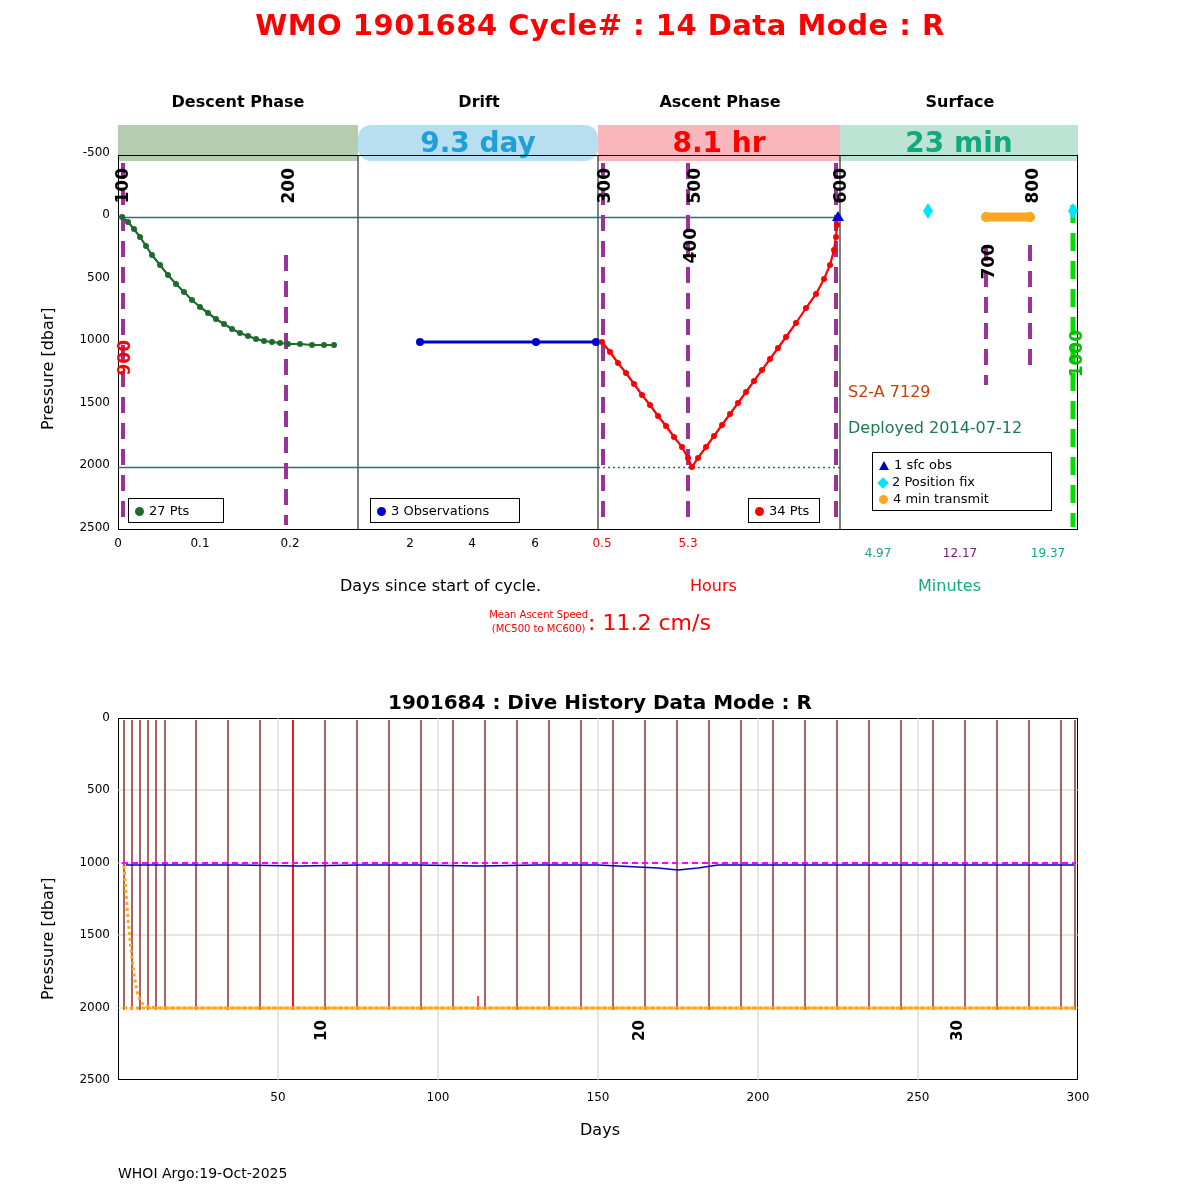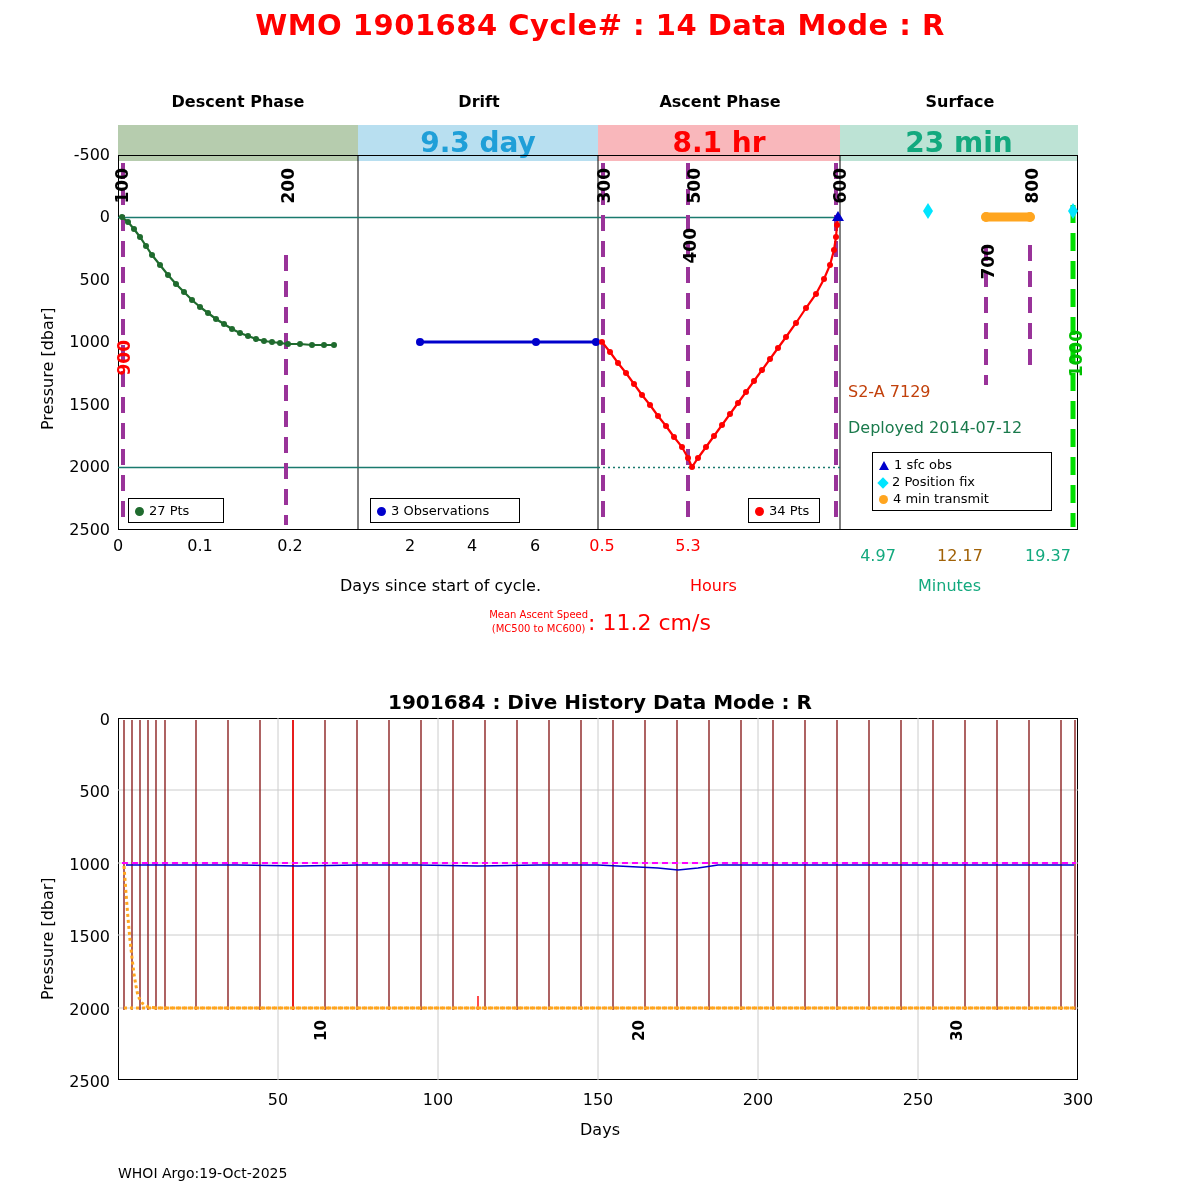--- a/index.html
+++ b/index.html
@@ -26,21 +26,21 @@
     font-size:28px; font-weight:bold; line-height:36px; text-align:center;
   }
 
   .axis-label { font-size:16px; color:#000; }
   .ylabel {
     transform:rotate(-90deg);
     transform-origin:left top;
     font-size:16px;
     white-space:nowrap;
   }
-  .tick { font-size:16px; color:#000; }
+  .tick { font-size:12px; color:#000; }
 
   .legendbox {
     border:1px solid #000; background:#fff;
     font-size:13px; padding:3px 6px; box-sizing:border-box;
   }
   .legendbox div { white-space:nowrap; line-height:17px; }
   .lgdot { display:inline-block; width:9px; height:9px; border-radius:50%; vertical-align:middle; margin-right:5px; }
   .lgtri { display:inline-block; width:0; height:0; border-left:5px solid transparent; border-right:5px solid transparent; margin-right:5px; vertical-align:middle;}
   .lgdia { display:inline-block; width:8px; height:8px; transform:rotate(45deg); margin-right:5px; vertical-align:middle;}
 
@@ -66,21 +66,21 @@
 <body>
 
 <div id="main-title" class="abs ctr">WMO 1901684   Cycle# : 14   Data Mode : R</div>
 
 <div class="abs ctr phase-label" style="left:118px; top:92px; width:240px;">Descent Phase</div>
 <div class="abs ctr phase-label" style="left:360px; top:92px; width:238px;">Drift</div>
 <div class="abs ctr phase-label" style="left:600px; top:92px; width:240px;">Ascent Phase</div>
 <div class="abs ctr phase-label" style="left:842px; top:92px; width:236px;">Surface</div>
 
 <div class="abs phase-band" style="left:118px; top:125px; width:240px; background:#b6ccae;"></div>
-<div class="abs phase-band" style="left:358px; top:125px; width:240px; background:#b8dff0;">
+<div class="abs phase-band" style="left:358px; top:125px; width:240px; background:#b8dff0;border-radius:13px;">
   <div class="phase-band-text" style="color:#1f9fd8;">9.3 day</div>
 </div>
 <div class="abs phase-band" style="left:598px; top:125px; width:242px; background:#f9b7bb;">
   <div class="phase-band-text" style="color:#ff0000;">8.1 hr</div>
 </div>
 <div class="abs phase-band" style="left:840px; top:125px; width:238px; background:#bde3d5;">
   <div class="phase-band-text" style="color:#13a97e;">23 min</div>
 </div>
 
 <div class="abs ylabel" style="left:38px; top:430px;">Pressure [dbar]</div>
@@ -231,21 +231,21 @@
 
 <div class="abs tick" style="left:96px; top:536px; width:44px; text-align:center;">0</div>
 <div class="abs tick" style="left:178px; top:536px; width:44px; text-align:center;">0.1</div>
 <div class="abs tick" style="left:268px; top:536px; width:44px; text-align:center;">0.2</div>
 <div class="abs tick" style="left:400px; top:536px; width:20px; text-align:center;">2</div>
 <div class="abs tick" style="left:462px; top:536px; width:20px; text-align:center;">4</div>
 <div class="abs tick" style="left:525px; top:536px; width:20px; text-align:center;">6</div>
 <div class="abs tick" style="left:580px; top:536px; width:44px; text-align:center; color:#ff0000;">0.5</div>
 <div class="abs tick" style="left:666px; top:536px; width:44px; text-align:center; color:#ff0000;">5.3</div>
 <div class="abs tick" style="left:852px; top:546px; width:52px; text-align:center; color:#13a97e;">4.97</div>
-<div class="abs tick" style="left:930px; top:546px; width:60px; text-align:center; color:#a16207;">12.17</div>
+<div class="abs tick" style="left:930px; top:546px; width:60px; text-align:center; color:#701a75;">12.17</div>
 <div class="abs tick" style="left:1018px; top:546px; width:60px; text-align:center; color:#13a97e;">19.37</div>
 
 <div class="abs axis-label" style="left:340px; top:576px;">Days since start of cycle.</div>
 <div class="abs axis-label" style="left:690px; top:576px; color:#ff0000;">Hours</div>
 <div class="abs axis-label" style="left:918px; top:576px; color:#13a97e;">Minutes</div>
 
 <div id="speed-line" class="abs">
   <span style="display:inline-block; vertical-align:middle; text-align:center;">
     <span class="spd-small" style="display:block;">Mean Ascent Speed</span>
     <span class="spd-small" style="display:block;">(MC500 to MC600)</span>

